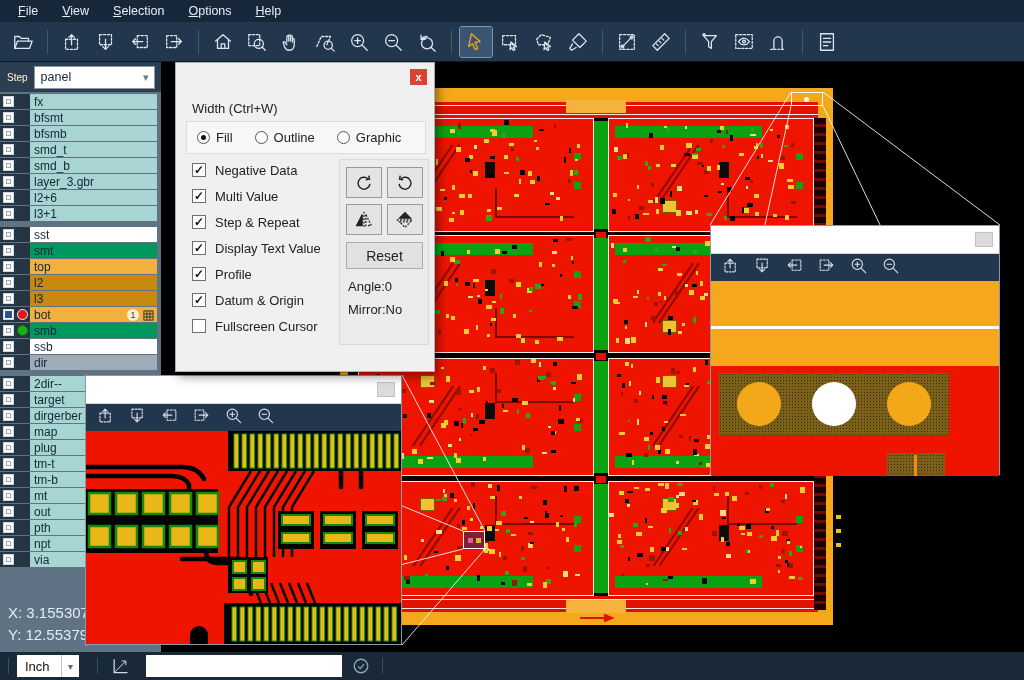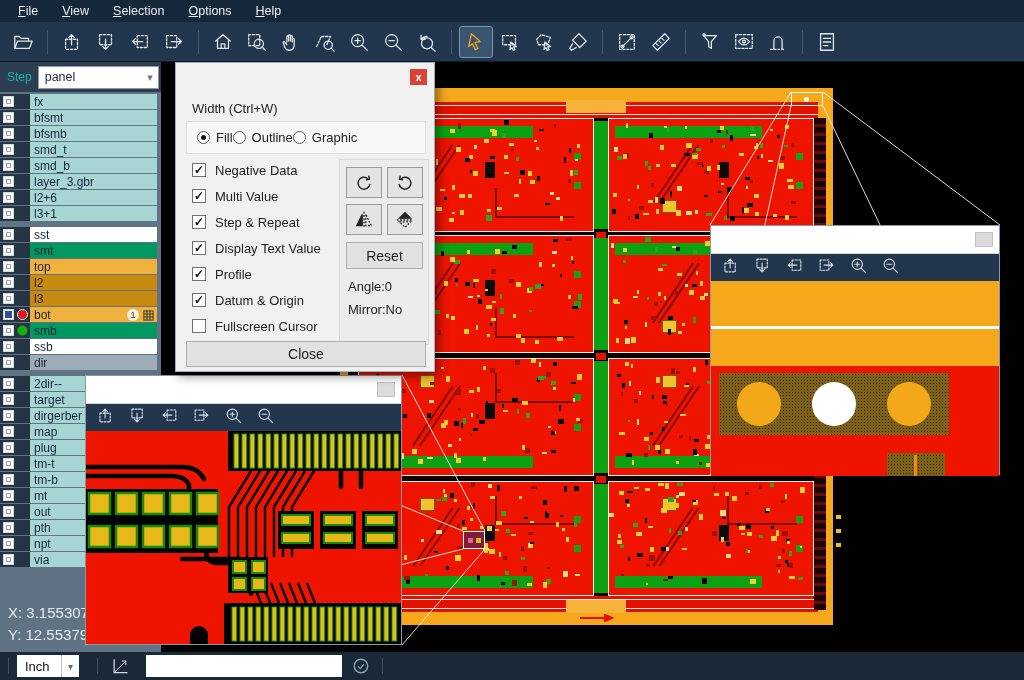--- a/index.html
+++ b/index.html
@@ -16,21 +16,21 @@
     padding-left:6px; z-index:11;}
   .tbtn { width:32px; height:30px; display:flex; align-items:center; justify-content:center;
     border-radius:2px; margin:0 1px; }
   .tbtn.active { background:#3a556f; outline:1px solid #7e97ae; }
   .tsep { width:1px; height:24px; background:#41586f; margin:0 7px; }
   
   #sidebar { position:absolute; left:0; top:62px; width:161px; height:590px;
     background:#5f7384; z-index:2;}
   #step-row { position:absolute; left:0; top:0; width:161px; height:30px; background:#2c3f52;
     display:flex; align-items:center; }
-  #step-label { color:#14b8a6; font-size:12px; margin:0 6px 0 7px; }
+  #step-label { color:#fef9c3; font-size:10px; margin:0 6px 0 7px; }
   #step-combo { width:121px; height:23px; background:#fff; border:1px solid #8d9aa6;
     display:flex; align-items:center; justify-content:space-between; padding-left:6px;
     font-size:12.5px; color:#16273a; }
   #step-combo .chev { color:#6b7a87; font-size:11px; padding-right:5px;}
   #layers { position:absolute; left:0; top:32px; width:157px; }
   .lgroup { margin-bottom:6px; }
   .lrow { display:flex; height:15px; margin-bottom:1px; }
   .cbcell { width:30px; background:#263544; display:flex; align-items:center; position:relative;}
   .cb { width:11px; height:11px; background:#fff; border:1px solid #cfd6dc; margin-left:3px;
     box-shadow:inset 0 0 0 2px #fff, inset 0 0 0 3px #9aa5ad; }
@@ -64,21 +64,21 @@
   
   #dialog { position:absolute; left:175px; top:62px; width:260px; height:310px;
     background:#f0f0f0; border:1px solid #9fb0bf; z-index:10; box-shadow:3px 4px 10px rgba(0,0,0,.45);
     font-size:13px; color:#222;}
   #dialog-title { position:absolute; left:0; top:0; width:100%; height:28px; background:#fbfbfb;
     border-bottom:1px solid #e3e3e3; display:flex; align-items:center; padding-left:14px; font-size:13px;}
   #dialog-close { position:absolute; right:7px; top:6px; width:17px; height:16px; background:#d84434;
     color:#fff; font-size:11px; font-weight:bold; display:flex; align-items:center; justify-content:center; line-height:1;}
   #width-label { position:absolute; left:16px; top:38px; }
   #radio-box { position:absolute; left:10px; top:58px; width:240px; height:33px; background:#f7f7f7;
-    border:1px solid #dcdcdc; display:flex; align-items:center; padding-left:10px;}
+    border:1px solid #dcdcdc; display:flex; align-items:center; gap:22px; padding-left:10px;}
   .radio { display:flex; align-items:center; gap:6px; }
   .rdot { width:13px; height:13px; border-radius:50%; border:1px solid #555; background:#fff; position:relative;}
   .rdot.sel::after { content:""; position:absolute; left:3px; top:3px; width:5px; height:5px; border-radius:50%; background:#111;}
   .dcheck { position:absolute; left:16px; display:flex; align-items:center; gap:9px; height:18px;}
   .dbox { width:14px; height:14px; background:#fff; border:1px solid #707070; font-size:12px;
     font-weight:bold; color:#111; display:flex; align-items:center; justify-content:center; line-height:1;}
   #side-panel { position:absolute; left:163px; top:96px; width:90px; height:186px; background:#ececec; border:1px solid #d9d9d9;}
   .obtn { position:absolute; width:36px; height:31px; background:#e4e4e4; border:1px solid #9a9a9a;
     display:flex; align-items:center; justify-content:center;}
   #reset-btn { position:absolute; left:170px; top:179px; width:77px; height:27px; background:#e1e1e1;
@@ -1548,21 +1548,20 @@
   <div class="obtn" style="left:211px; top:141px">
     <svg width="22" height="22" viewBox="0 0 24 24" fill="none" stroke="#222" stroke-width="1.4">
       <path d="M6 10h12L12 4z" fill="#222"></path>
         <path d="M6 14h12L12 20z" stroke-dasharray="2 1.6"></path>
         <path d="M3 12h18" stroke-dasharray="2 1.6"></path>
       </svg>
   </div>
   <div id="reset-btn">Reset</div>
   <div id="angle-text">Angle:0</div>
   <div id="mirror-text">Mirror:No</div>
-  <div id="close-btn">Close</div>
 <div class="dcheck" style="top: 98px;">
       <div class="dbox">✓</div>
       <span>Negative Data</span>
     </div>
     <div class="dcheck" style="top: 124px;">
       <div class="dbox">✓</div>
       <span>Multi Value</span>
     </div>
     <div class="dcheck" style="top: 150px;">
       <div class="dbox">✓</div>

